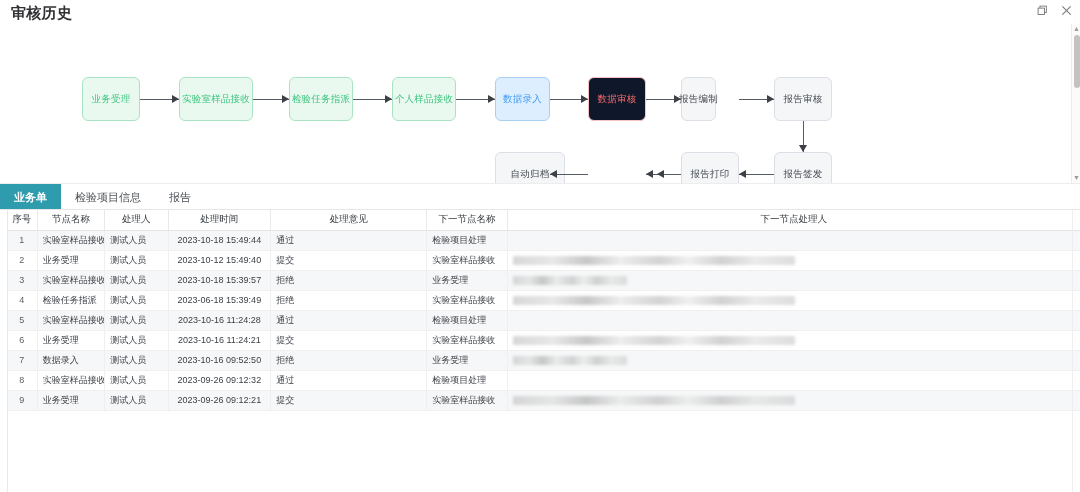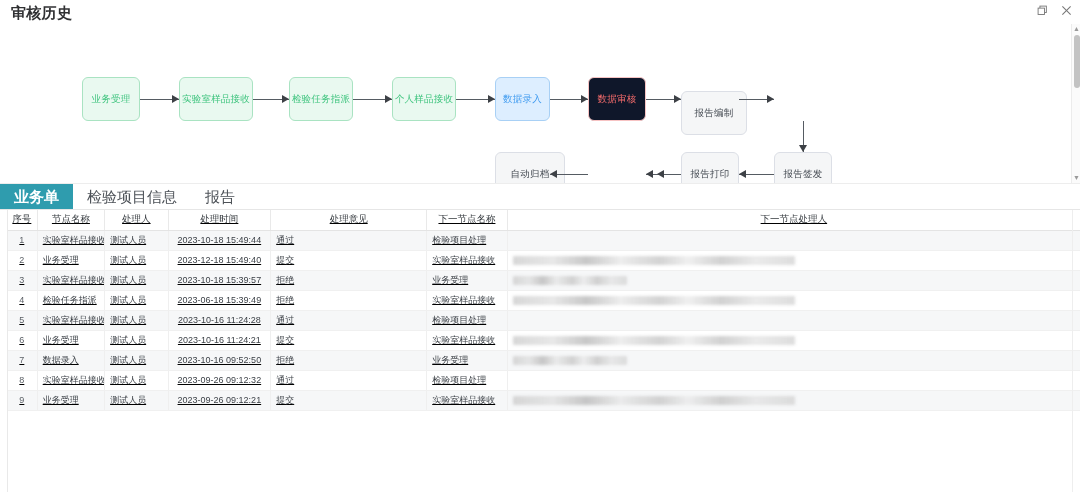--- a/index.html
+++ b/index.html
@@ -91,31 +91,30 @@
   }
 
   
   .tabbar {
     position: absolute; left: 0; top: 183px; width: 1080px; height: 26px;
     background: #ffffff; border-top: 1px solid #ededed;
     display: flex; align-items: stretch;
   }
   .tab {
     display: flex; align-items: center; justify-content: center;
-    padding: 0 14px; font-size: 15px; color: #4d5258; cursor: pointer;
+    padding: 0 14px; font-size: 11px; color: #4d5258; cursor: pointer;
     height: 26px;
   }
   .tab.active { background: #2f9cae; color: #ffffff; font-weight: 700; }
 
   
   .table-wrap {
     position: absolute; left: 0; top: 209px; width: 1080px; height: 283px;
     background: #ffffff;
     border-top: 1px solid #e6e6e6;
-    text-decoration: underline;
   }
   table.grid {
     border-collapse: collapse; table-layout: fixed;
     width: 1073px; margin-left: 7px;
     font-size: 9px; color: #3a3f45;
   }
   table.grid th {
     height: 20px; font-weight: 400; color: #33383d;
     background: #ffffff;
     border-right: 1px solid #e9e9e9;
@@ -193,22 +192,25 @@
         </div>
         <div class="node green" style="left: 392px; top: 53px; width: 64px; height: 44px;">
           <span>个人样品接收</span>
         </div>
         <div class="node blue" style="left: 495px; top: 53px; width: 55px; height: 44px;">
           <span>数据录入</span>
         </div>
         <div class="node red" style="left: 588px; top: 53px; width: 58px; height: 44px;">
           <span>数据审核</span>
         </div>
-        <div class="node " style="left: 681px; top: 67px; width: 66px; height: 44px;">
+        <div class="node " style="left: 681px; top: 53px; width: 35px; height: 44px;">
           <span>报告编制</span>
+        </div>
+        <div class="node " style="left: 774px; top: 53px; width: 58px; height: 44px;">
+          <span>报告审核</span>
         </div>
         <div class="node " style="left: 774px; top: 128px; width: 58px; height: 44px;">
           <span>报告签发</span>
         </div>
         <div class="node " style="left: 681px; top: 128px; width: 58px; height: 44px;">
           <span>报告打印</span>
         </div>
         <div class="node " style="left: 495px; top: 128px; width: 70px; height: 44px;">
           <span>自动归档</span>
         </div>
@@ -281,21 +283,21 @@
             <td class="c-user">测试人员</td>
             <td class="c-time">2023-10-18 15:49:44</td>
             <td class="c-opin">通过</td>
             <td class="c-next">检验项目处理</td>
             <td class="c-nuser"></td>
           </tr>
           <tr class="even">
             <td class="c-idx">2</td>
             <td class="c-node">业务受理</td>
             <td class="c-user">测试人员</td>
-            <td class="c-time">2023-12-18 15:49:40</td>
+            <td class="c-time">2023-10-12 15:49:40</td>
             <td class="c-opin">提交</td>
             <td class="c-next">实验室样品接收</td>
             <td class="c-nuser">
               <span class="redact" style="width: 282px;"></span>
             </td>
           </tr>
           <tr class="odd">
             <td class="c-idx">3</td>
             <td class="c-node">实验室样品接收</td>
             <td class="c-user">测试人员</td>

